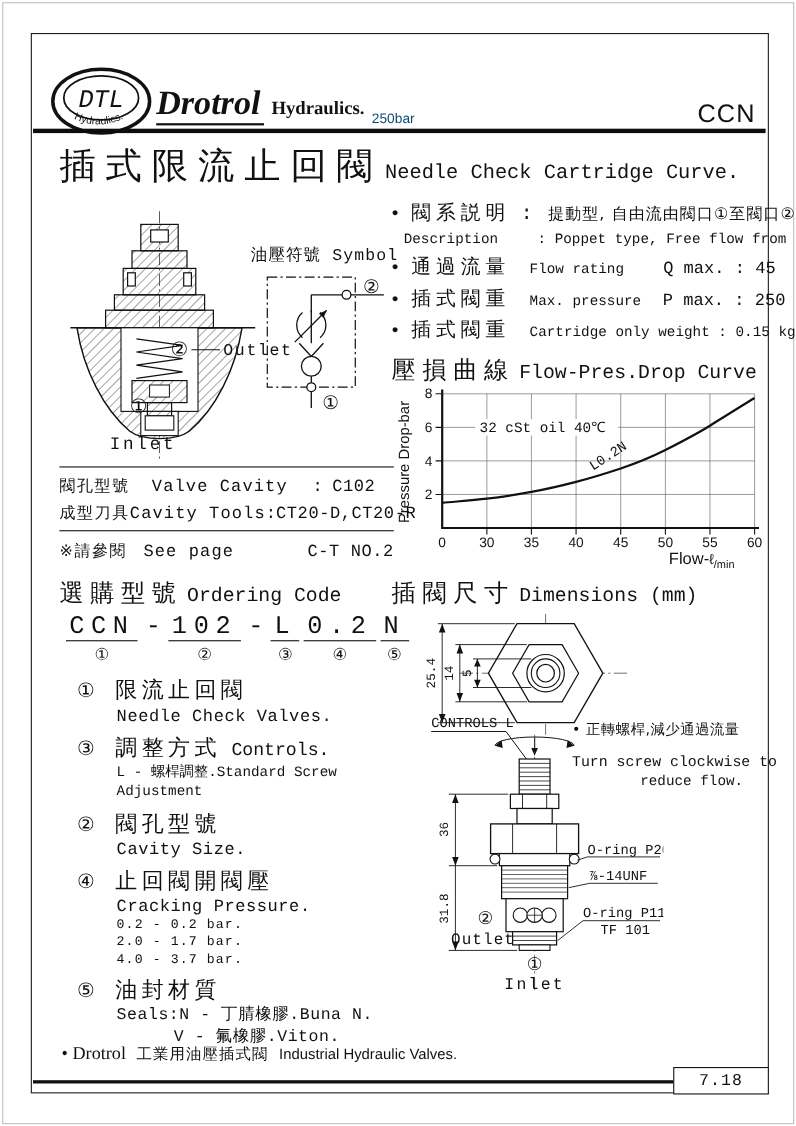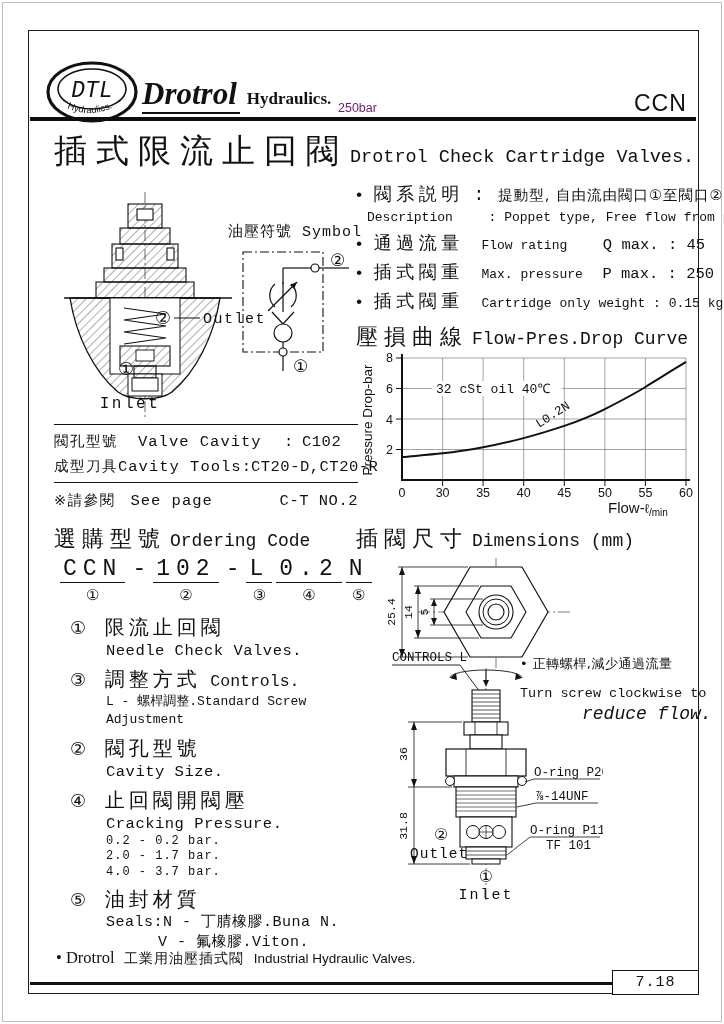--- a/index.html
+++ b/index.html
@@ -8,21 +8,21 @@
   .abs{position:absolute;}
   .scan-edge{position:absolute;inset:2px;border:1px solid #bfbfbf;pointer-events:none;}
   .page-border{position:absolute;left:28px;top:30px;width:669px;height:962px;border:1.5px solid #1c1c1c;}
   .sans{font-family:"Liberation Sans","DejaVu Sans",sans-serif;}
   .zh{font-family:"DejaVu Sans","Liberation Sans",sans-serif;}
   
   .brand-line{left:142px;top:76px;white-space:nowrap;}
   .brand-main{font-family:"Liberation Serif",serif;font-weight:bold;font-style:italic;font-size:31px;
               border-bottom:2.5px solid #111;padding:0 3px 1px 0;}
   .brand-suffix{font-family:"Liberation Serif",serif;font-weight:bold;font-size:17px;margin-left:7px;}
-  .pressure{left:338px;top:101px;font-size:12.5px;color:#701a75;}
+  .pressure{left:338px;top:101px;font-size:12.5px;color:#0c4a6e;}
   .model-code{left:634px;top:90px;font-size:23px;letter-spacing:1px;font-family:"Liberation Sans",sans-serif;}
   .head-rule{left:30px;top:117px;width:666px;height:3.5px;background:#0d0d0d;}
   
   .title-block{left:54px;top:129px;white-space:nowrap;}
   .t-zh{font-size:33px;letter-spacing:9px;}
   .t-en{font-size:18.5px;margin-left:2px;}
   
   .symbol-caption{left:228px;top:222px;font-size:15px;letter-spacing:1px;}
   
   .specs{left:354px;top:184px;width:348px;line-height:1.15;}
@@ -60,21 +60,21 @@
   .ci-en{font-size:16.5px;}
   .ci-sub{margin-left:36px;font-size:15.5px;line-height:1.3;letter-spacing:0.5px;}
   .ci-sub-sm{margin-left:36px;font-size:13px;line-height:1.4;}
   .ci-opt{margin-left:36px;font-size:12px;line-height:1.3;letter-spacing:1px;}
   .ci-seal2{margin-left:88px;font-size:15px;letter-spacing:0.5px;}
   .seal-sz{font-size:15px;letter-spacing:0.5px;}
   
   .dim-note{left:520px;top:656px;width:196px;line-height:1.25;}
   .dn-zh{font-size:13px;letter-spacing:0.5px;}
   .dn-en{font-size:13.5px;margin-top:14px;}
-  .dn-en2{font-size:18px;margin-left:62px;font-style:italic;}
+  .dn-en2{font-size:13px;margin-left:62px;}
   
   .footer-line{left:56px;top:948px;white-space:nowrap;}
   .ft-brand{font-family:"Liberation Serif",serif;font-size:16.5px;}
   .ft-zh{font-size:14px;letter-spacing:1px;}
   .ft-en{font-family:"Liberation Sans",sans-serif;font-size:13.5px;}
   .foot-rule{left:30px;top:982px;width:666px;height:2.5px;background:#111;}
   .page-box{left:612px;top:970px;width:85px;height:23px;border:1.5px solid #111;background:#fff;
             display:flex;align-items:center;justify-content:center;font-size:15px;letter-spacing:1px;}
   svg text{font-family:"Liberation Mono","DejaVu Sans Mono",monospace;fill:#111;}
   svg .stxt{font-family:"Liberation Sans","DejaVu Sans",sans-serif;}
@@ -96,21 +96,21 @@
     </text>
   </svg>
   <div class="abs brand-line">
     <span class="brand-main">Drotrol</span><span class="brand-suffix">Hydraulics.</span>
   </div>
   <div class="abs pressure sans">250bar</div>
   <div class="abs model-code">CCN</div>
   <div class="abs head-rule"></div>
 
   <div class="abs title-block">
-    <span class="t-zh zh">插式限流止回閥</span><span class="t-en">Drotrol Check Cartridge Valves.</span>
+    <span class="t-zh zh">插式限流止回閥</span><span class="t-en">Needle Check Cartridge Curve.</span>
   </div>
 
   <svg class="abs" style="left:50px;top:190px;" width="252" height="238" viewBox="0 0 252 238">
     <defs>
       <pattern id="hatch" width="6" height="6" patternUnits="userSpaceOnUse" patternTransform="rotate(45)">
         <line x1="0" y1="0" x2="0" y2="6" stroke="#333" stroke-width="0.8"></line>
       </pattern>
     </defs>
     <line x1="95" y1="2" x2="95" y2="228" stroke="#444" stroke-width="0.8" stroke-dasharray="11 3 2 3"></line>
 

